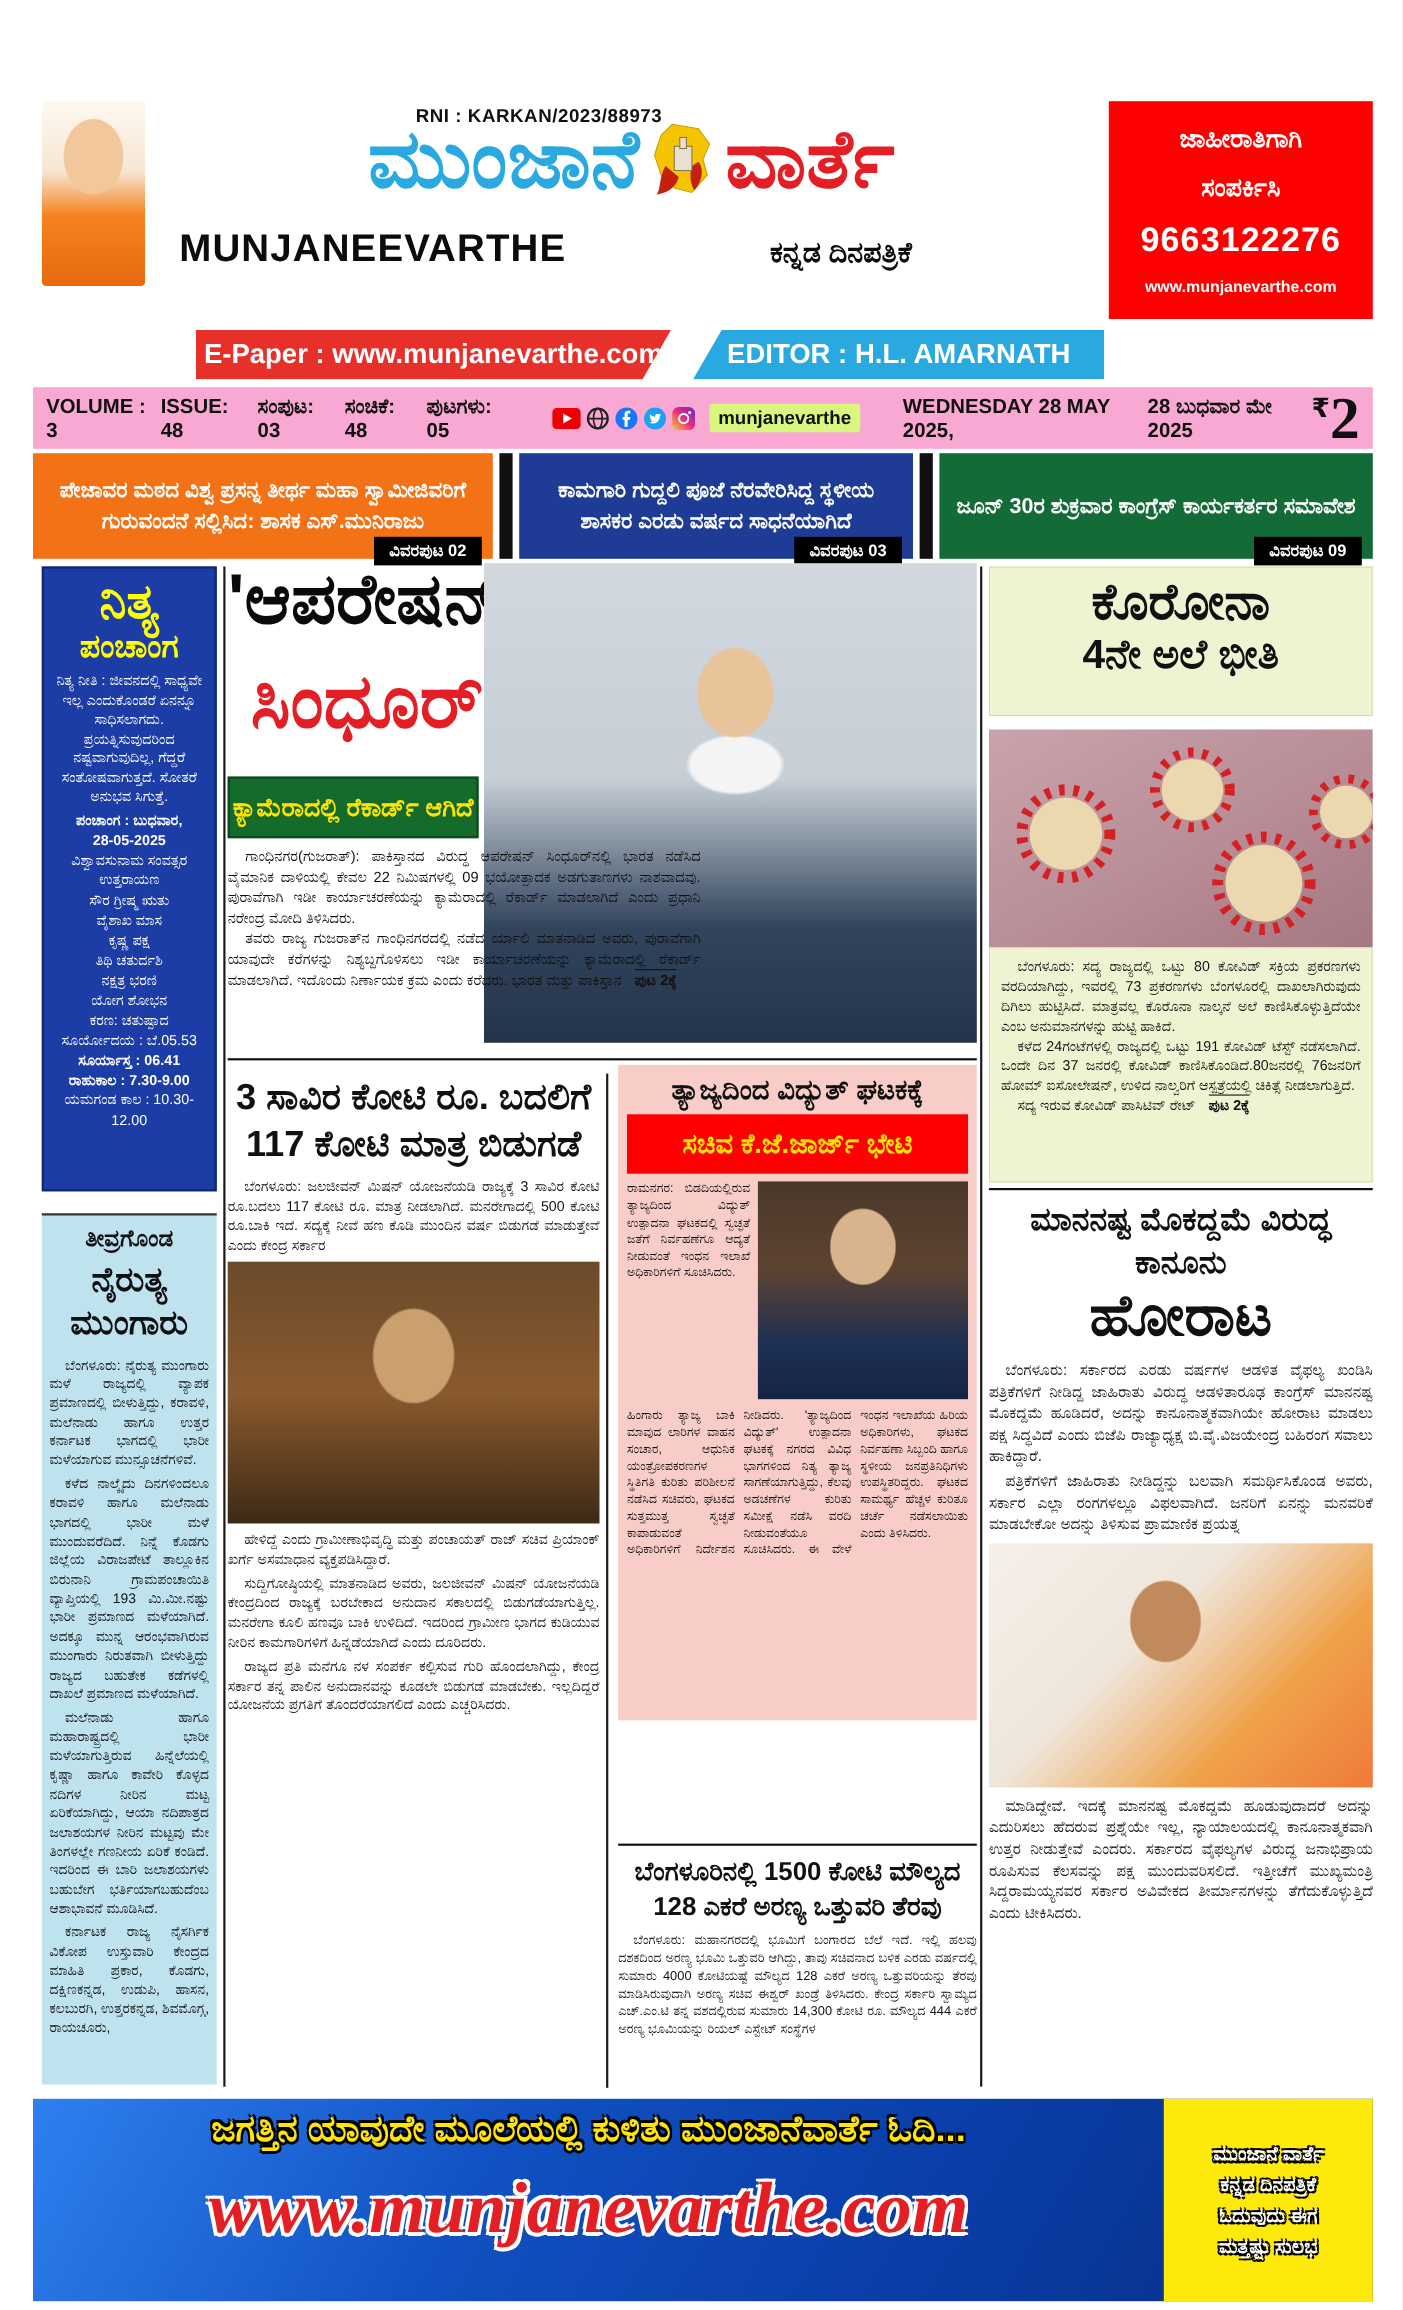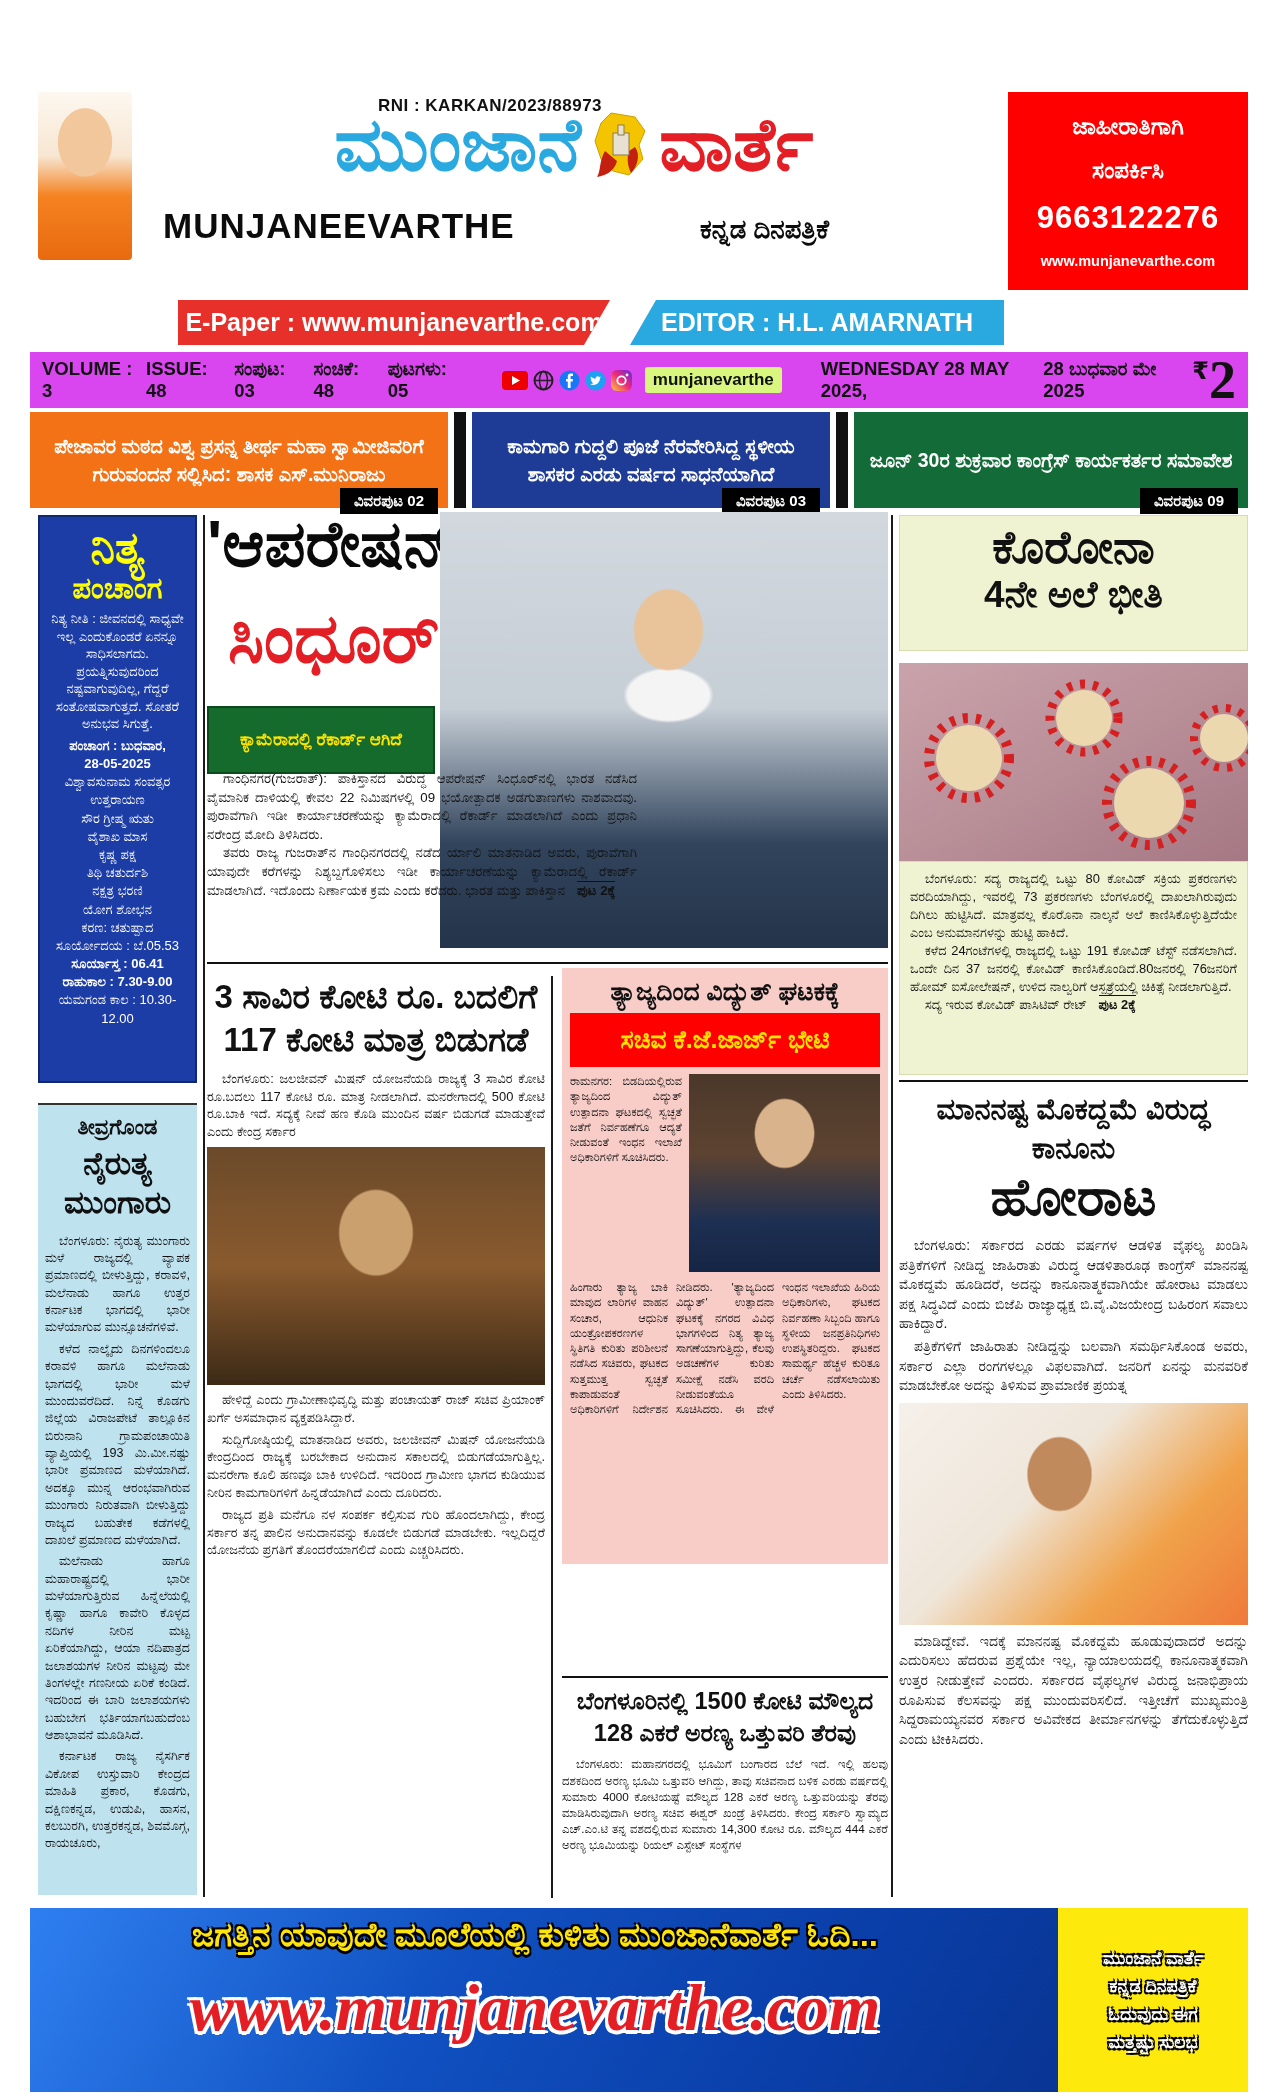--- a/index.html
+++ b/index.html
@@ -26,21 +26,21 @@
   .ad-phone{font-size:31px;font-weight:bold;letter-spacing:1px;}
   .ad-site{font-size:14.5px;font-weight:bold;}
   .epaper-bar{left:178px;top:300px;width:432px;height:45px;background:#e8302a;color:#fff;
       font-size:25px;font-weight:bold;line-height:45px;text-align:center;
       clip-path:polygon(0 0,100% 0,calc(100% - 26px) 100%,0 100%);}
   .editor-bar{left:630px;top:300px;width:374px;height:45px;background:#2aa9e0;color:#fff;
       font-size:25px;font-weight:bold;line-height:45px;text-align:center;
       clip-path:polygon(26px 0,100% 0,100% 100%,0 100%);}
 
   
-  .infobar{left:30px;top:352px;width:1218px;height:56px;background:#d946ef;display:flex;align-items:center;
+  .infobar{left:30px;top:352px;width:1218px;height:56px;background:#f9a8d4;display:flex;align-items:center;
            gap:13px;padding:0 12px;box-sizing:border-box;font-size:18.5px;font-weight:bold;}
   .soc{display:flex;align-items:center;gap:5px;margin-left:28px;}
   .soc svg{display:block;}
   .handle-chip{background:#d9f77e;padding:3px 8px;font-size:17px;border-radius:3px;}
   .dates{margin-left:26px;display:flex;gap:18px;}
   .price-wrap{margin-left:auto;display:flex;align-items:flex-start;}
   .rupee{font-size:24px;font-weight:bold;margin-top:2px;}
   .price-num{font-size:54px;font-weight:bold;line-height:50px;font-family:"Liberation Serif","DejaVu Serif",serif;}
 
   
@@ -75,22 +75,22 @@
   
   .monsoon{left:38px;top:1103px;width:159px;height:792px;background:#bfe2ef;padding:10px 7px;
            box-sizing:border-box;border-top:2px solid #333;}
   .mon-kicker{font-size:21px;font-weight:bold;text-align:center;margin-bottom:6px;}
   .mon-title{font-size:31px;font-weight:bold;text-align:center;line-height:1.25;margin-bottom:10px;}
   .mon-body p{font-size:12.6px;line-height:1.38;text-align:justify;text-indent:14px;margin:0 0 4px 0;}
 
   
   .lead-h1{left:207px;top:512px;font-size:64px;font-weight:bold;color:#0a0a0a;white-space:nowrap;line-height:1;}
   .lead-h2{left:228px;top:604px;font-size:68px;font-weight:bold;color:#e31e25;white-space:nowrap;line-height:1;}
-  .lead-sub{left:207px;top:706px;width:228px;height:68px;background:#156b2c;border:2px solid #0b4a1d;
-            color:#ffe400;font-size:17px;font-weight:bold;display:flex;align-items:center;justify-content:center;box-sizing:border-box;}
+  .lead-sub{left:207px;top:706px;width:228px;height:56px;background:#156b2c;border:2px solid #0b4a1d;
+            color:#ffe400;font-size:23px;font-weight:bold;display:flex;align-items:center;justify-content:center;box-sizing:border-box;}
   .modi-photo{left:440px;top:512px;width:448px;height:436px;
     background:radial-gradient(58px 68px at 51% 27%,#e9c39a 58%,rgba(0,0,0,0) 61%),
                radial-gradient(78px 48px at 51% 42%,#f4f4f4 52%,rgba(0,0,0,0) 58%),
                linear-gradient(180deg,#d2d8de 0%,#c6ced6 45%,#31445c 76%,#24344a 100%);}
   .lead-body{left:207px;top:770px;width:430px;height:186px;}
   .lead-body p{font-size:13.3px;line-height:1.4;text-align:justify;text-indent:16px;margin:0;}
   .cont-tag{font-weight:bold;white-space:nowrap;border-top:1px solid #111;padding-top:1px;margin-left:8px;}
 
   
   .jjm{left:207px;top:976px;width:338px;}

